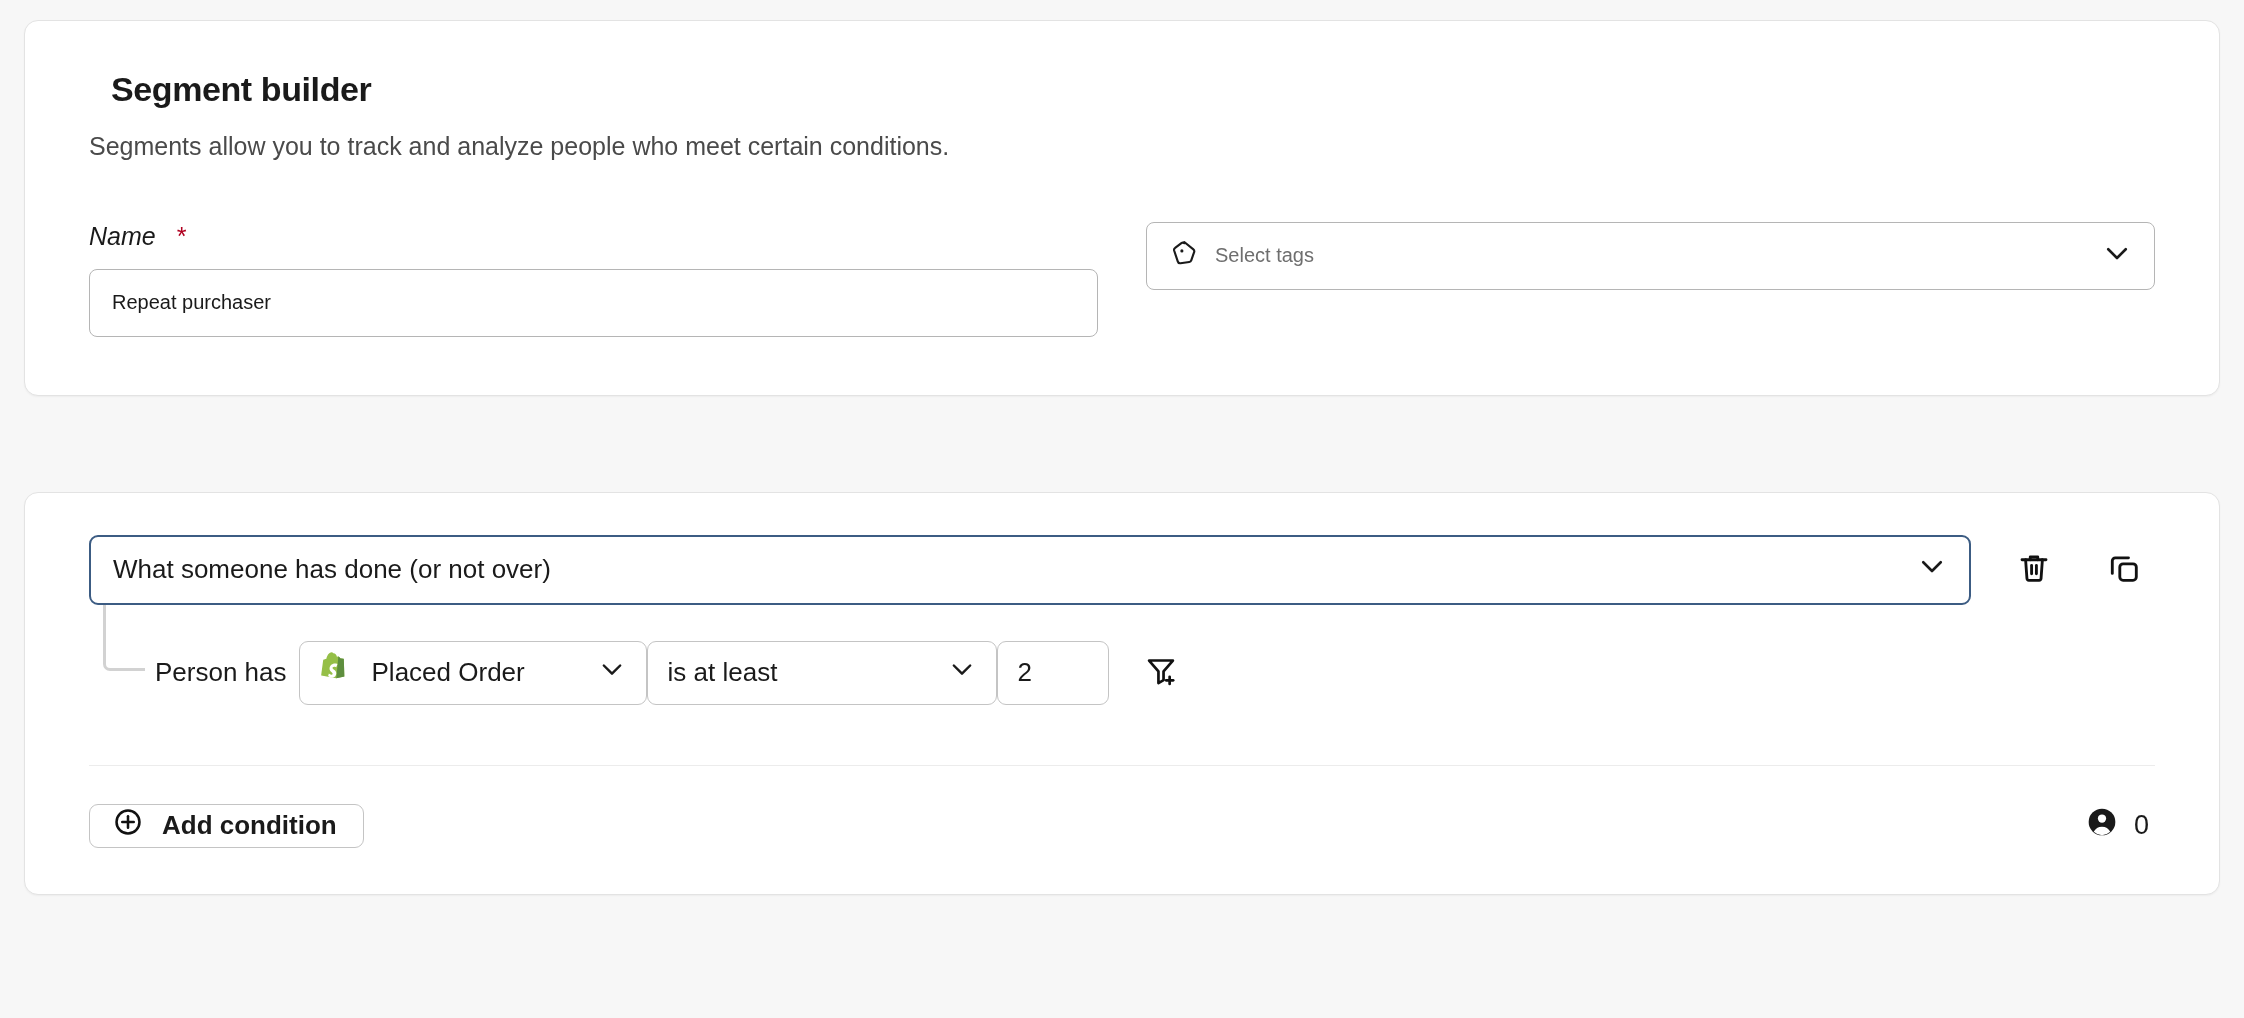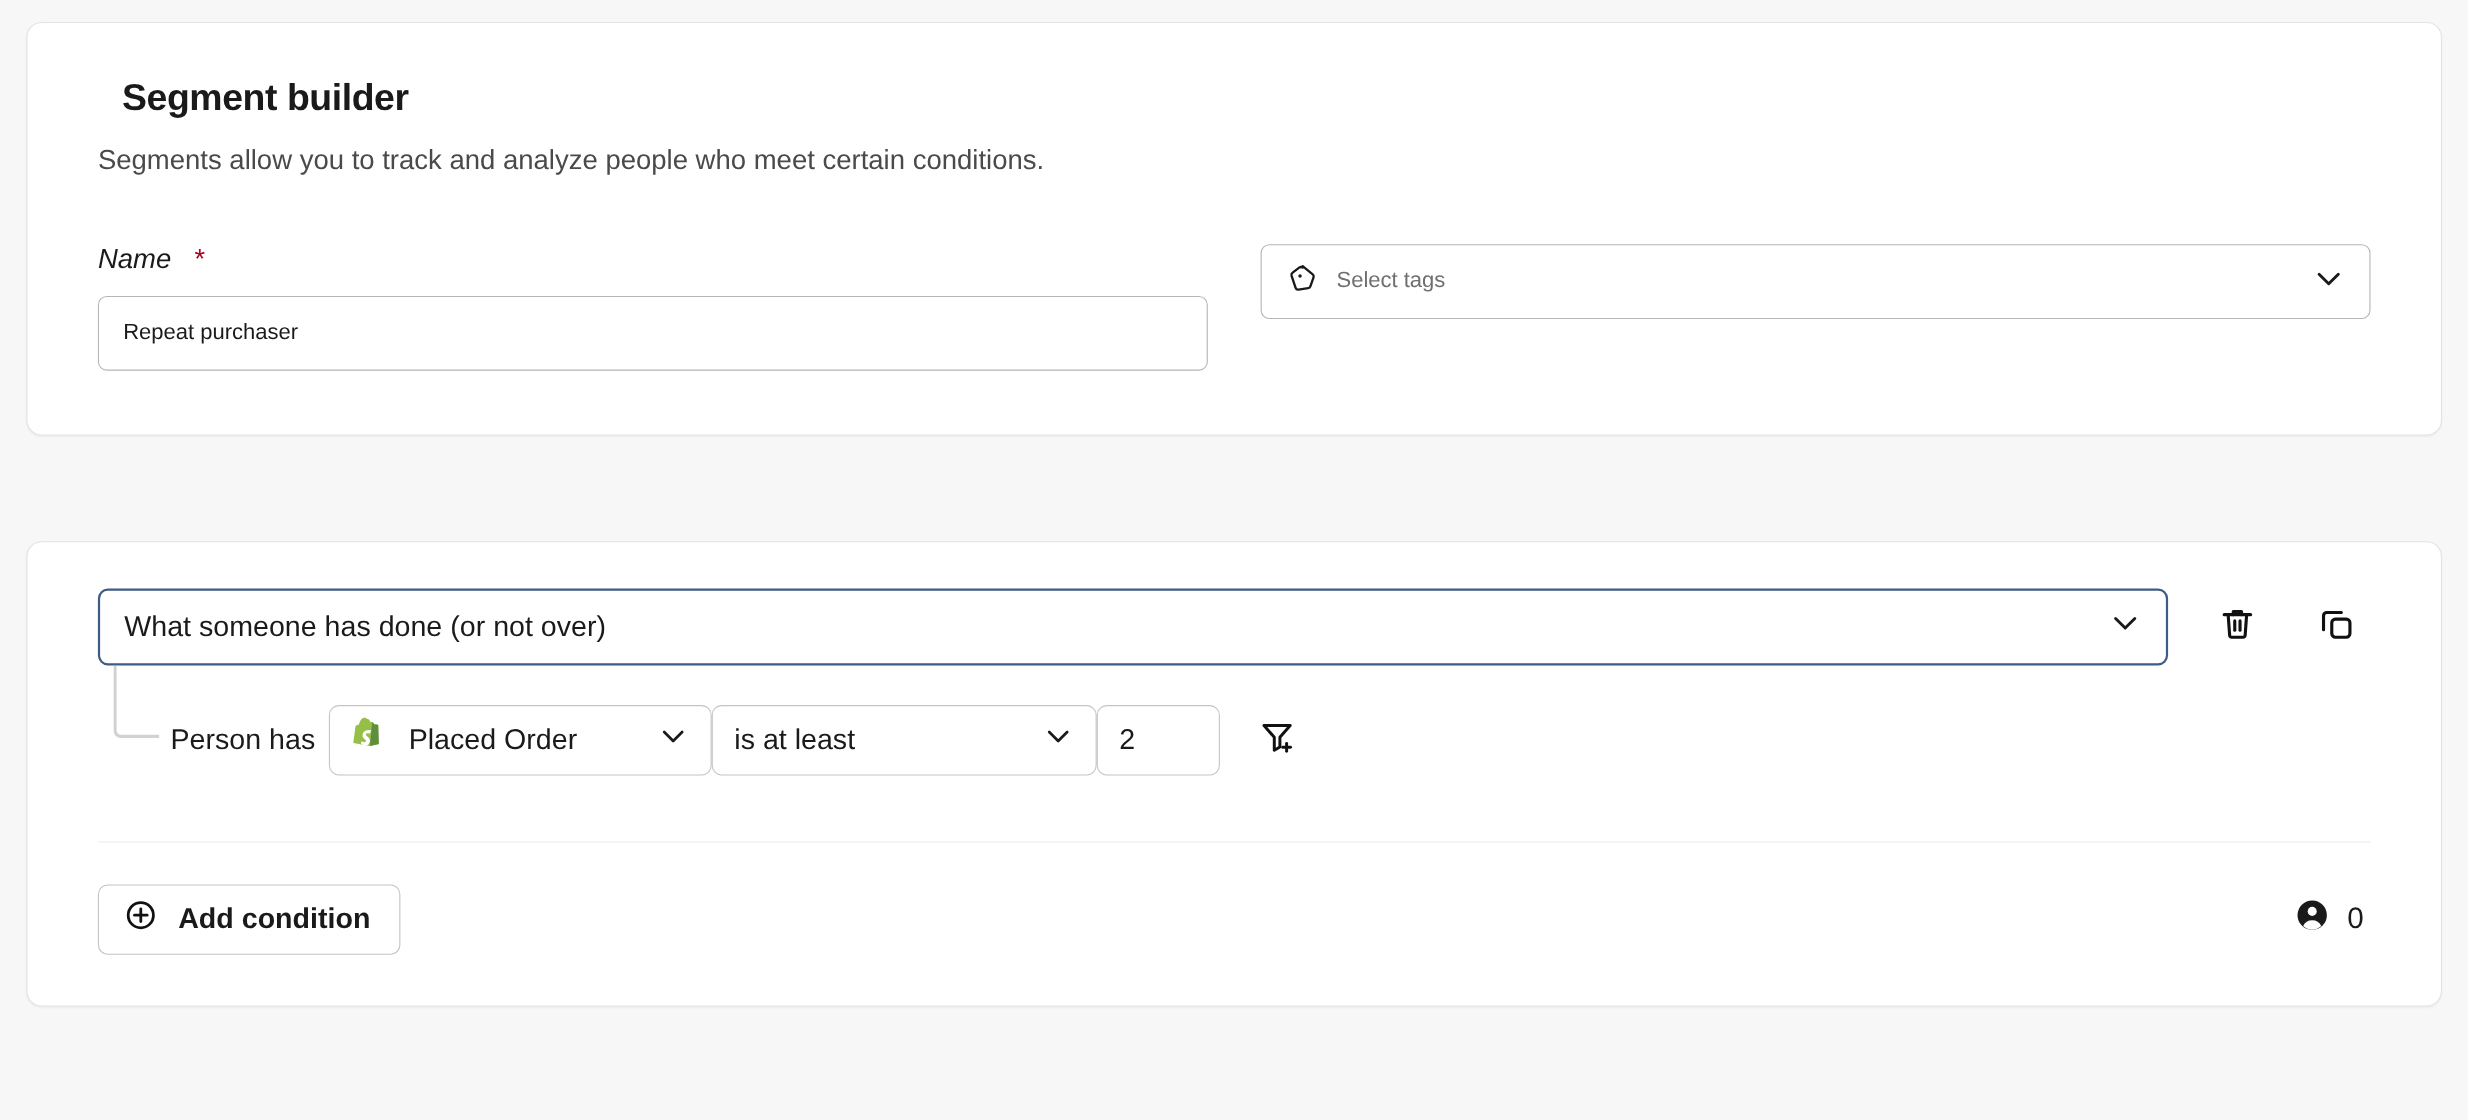--- a/index.html
+++ b/index.html
@@ -209,21 +209,21 @@
   }
 
   .footer {
     display: flex;
     align-items: center;
     justify-content: space-between;
     padding: 38px 0 46px 0;
   }
 
   .add-btn {
-    height: 64px;
+    height: 44px;
     border: 1px solid #c4c4c4;
     border-radius: 9px;
     background: #fff;
     display: inline-flex;
     align-items: center;
     gap: 18px;
     padding: 0 26px 0 22px;
     font-size: 26px;
     font-weight: 700;
     color: #1a1a1a;

